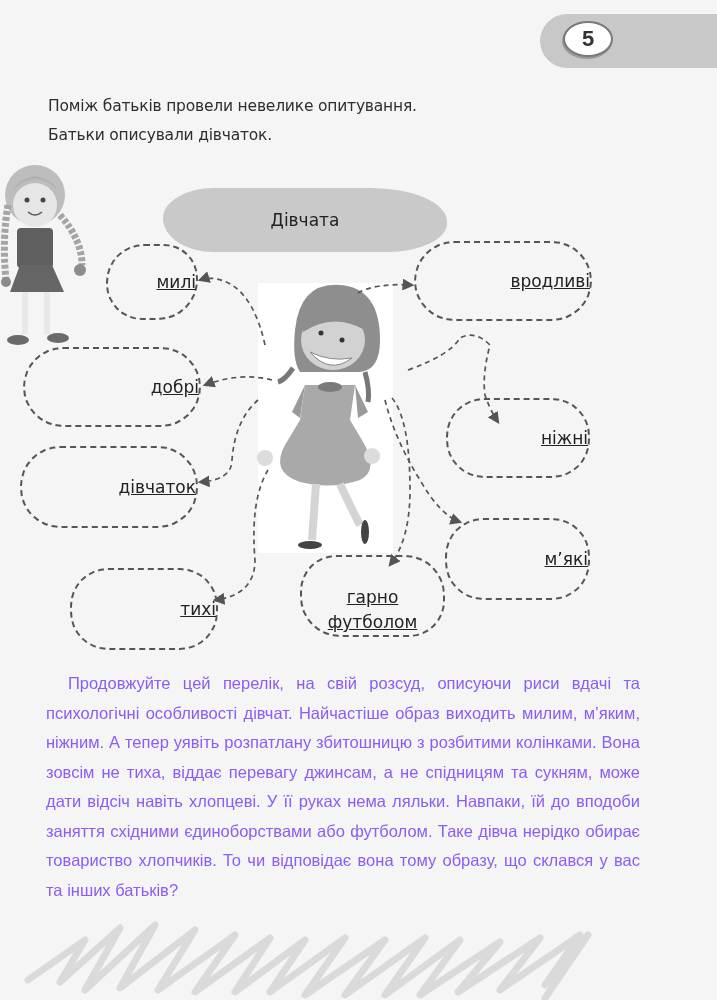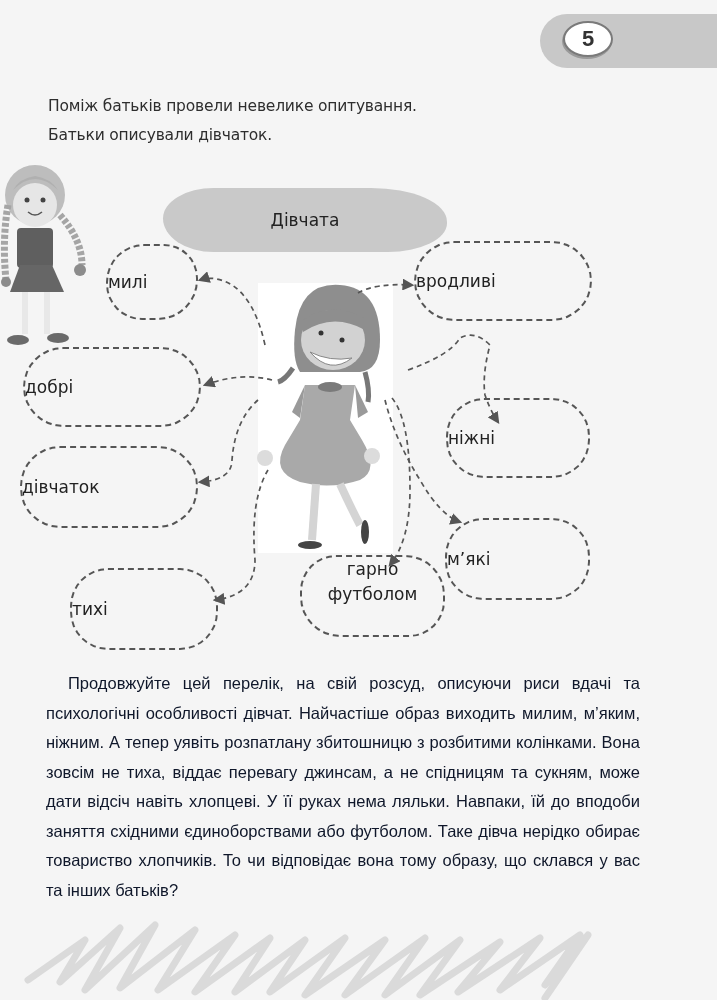--- a/index.html
+++ b/index.html
@@ -27,33 +27,34 @@
     .title-cloud {
       position: absolute; left: 163px; top: 188px; width: 284px; height: 64px;
       background: #c9c9c9; border-radius: 60px 90px 70px 60px / 36px 40px 34px 40px;
     }
     .title-text {
       position: absolute; left: 163px; top: 188px; width: 284px; height: 64px;
       line-height: 64px; text-align: center; font-size: 17px; color: #222;
     }
     .bubble {
       position: absolute; border: 2px dashed #555; box-sizing: border-box;
-      display: flex; align-items: center; justify-content: flex-start; text-align: center;
+      display: flex; align-items: center; justify-content: flex-end; text-align: center;
       font-size: 17px; color: #222; line-height: 25px;
       background: transparent;
+      text-decoration: underline;
     }
     .center-photo {
       position: absolute; left: 258px; top: 283px; width: 135px; height: 270px;
       background: #ffffff;
     }
     svg.overlay { position: absolute; left: 0; top: 0; }
     .body-text {
       position: absolute; left: 46px; top: 669px; width: 594px;
       font-family: "Liberation Sans", sans-serif; font-size: 16.5px; line-height: 29.5px;
-      color: #0f172a; text-align: justify;
+      color: #8b5cf6; text-align: justify;
     }
     .body-text p { margin: 0; text-indent: 22px; }
   </style>
 </head>
 <body>
 
 <div class="page-tab"></div>
 <div class="page-num">5</div>
 
 <div class="intro">

